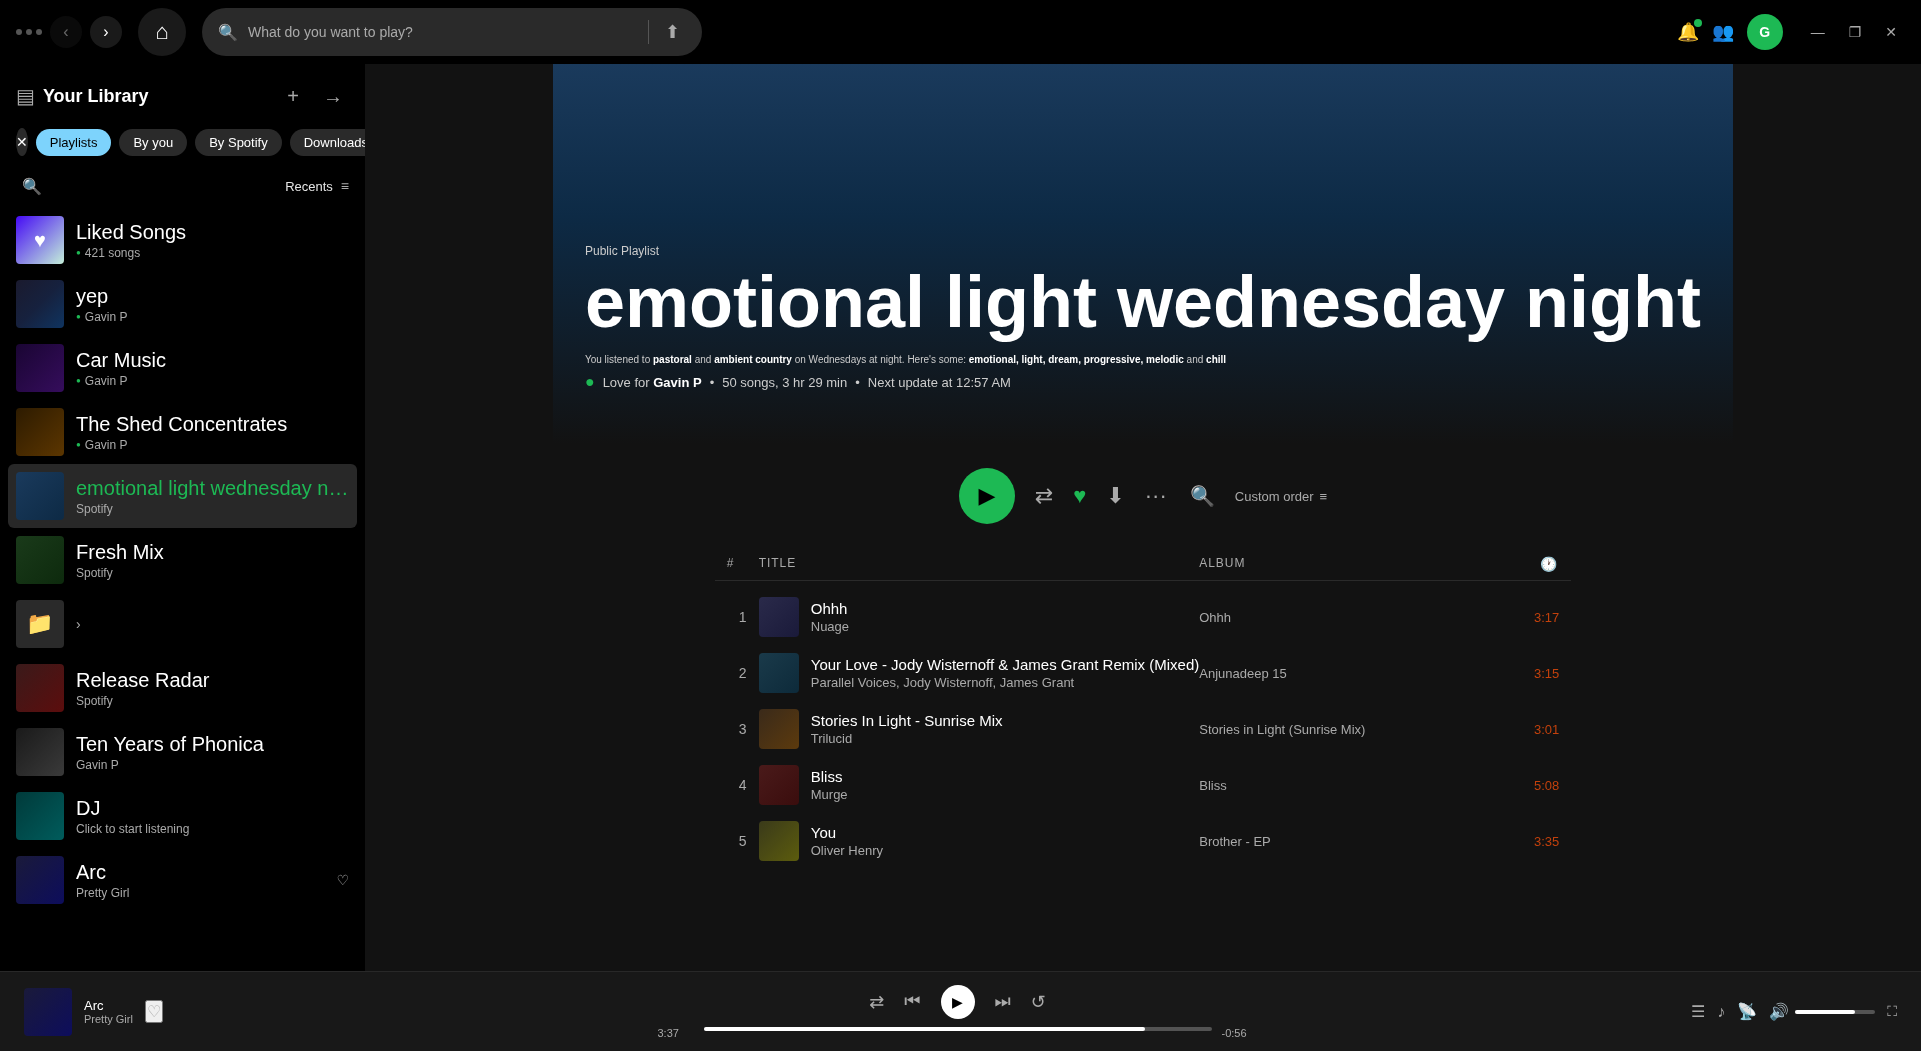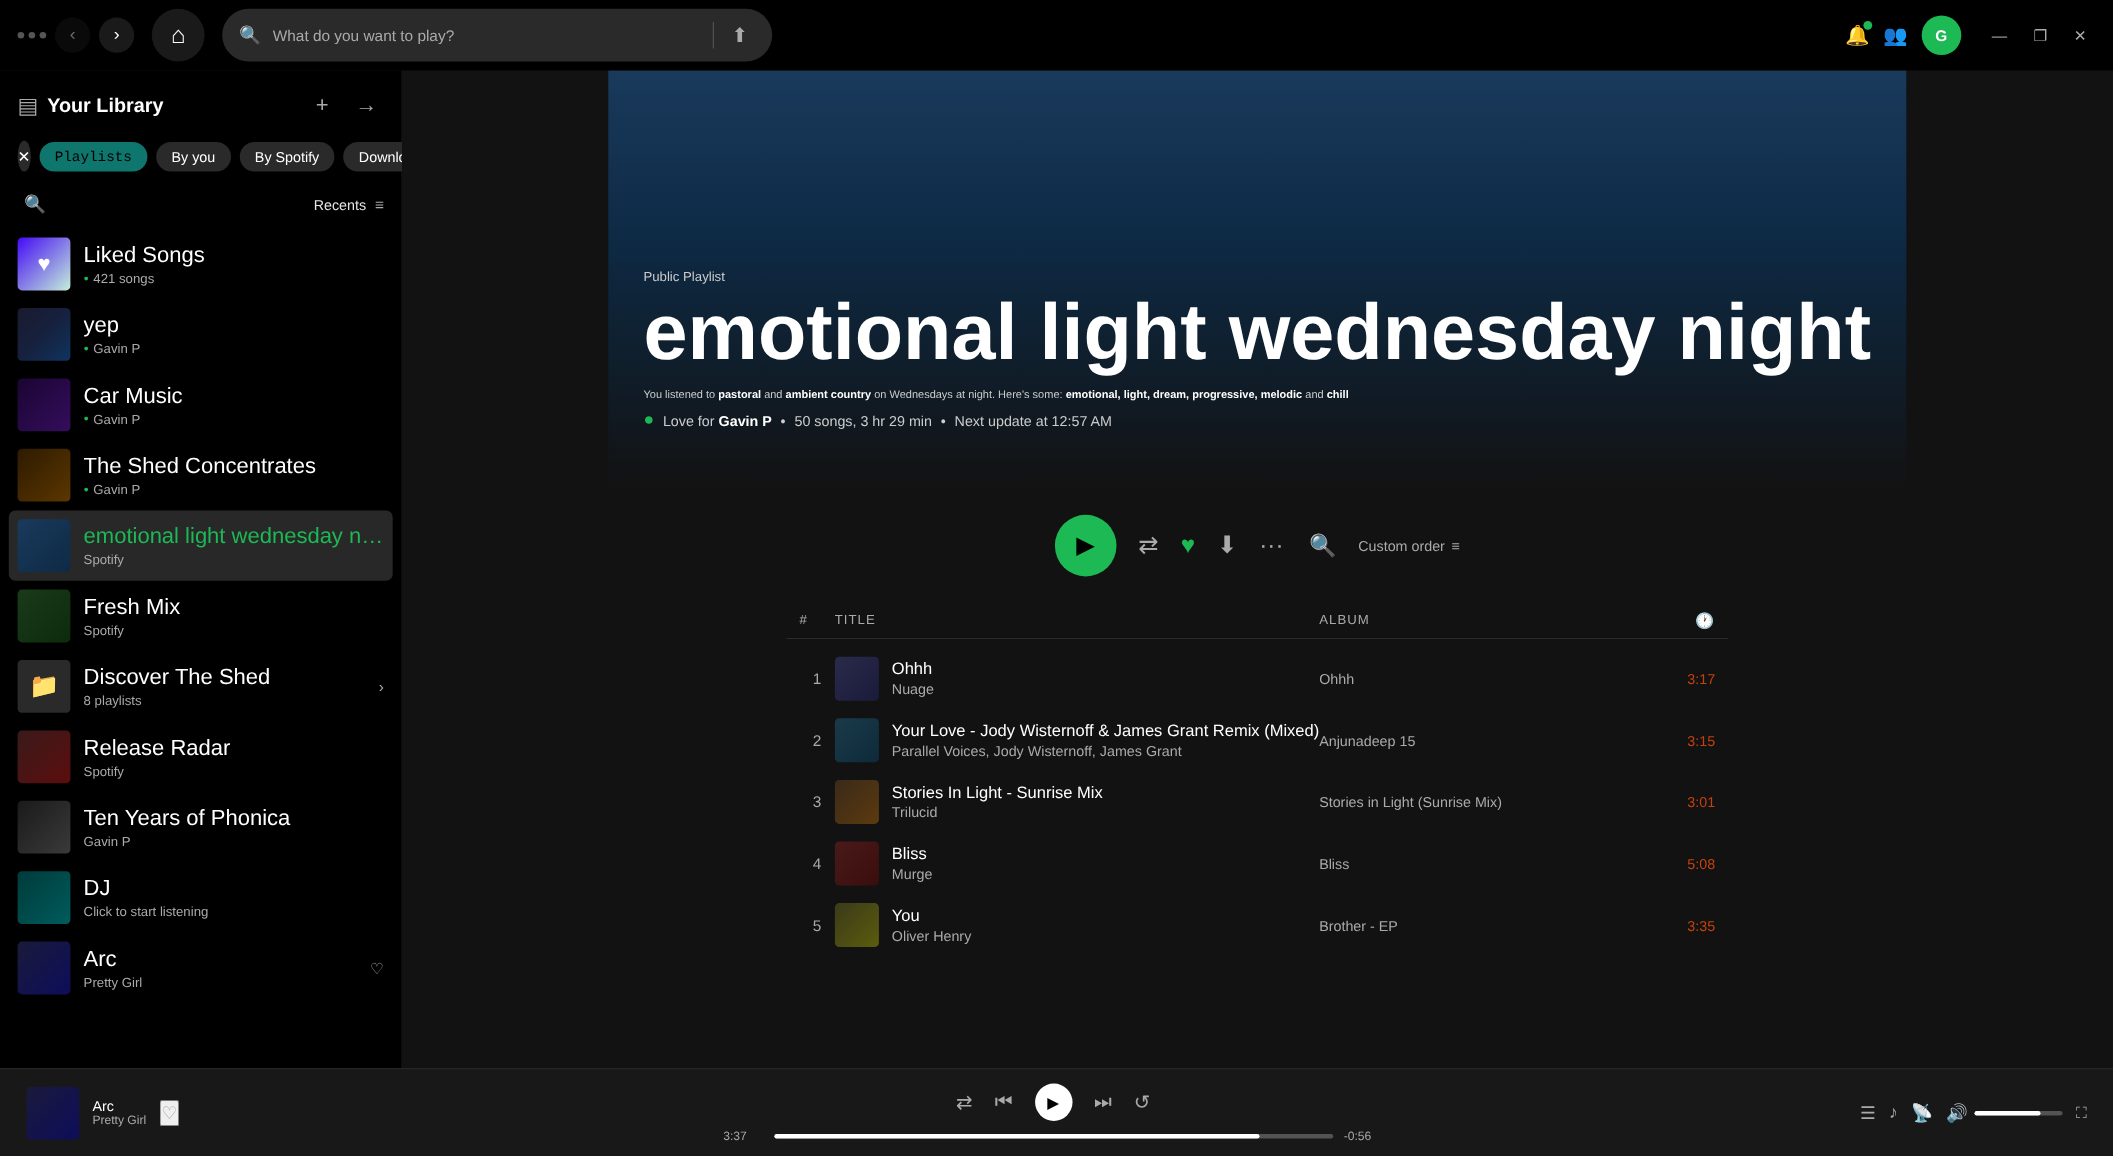--- a/index.html
+++ b/index.html
@@ -137,21 +137,21 @@
     .filter-row::-webkit-scrollbar { display: none; }
     .filter-x {
       background: #2a2a2a; border: none; color: #fff; font-size: 14px;
       width: 28px; height: 28px; border-radius: 50%; cursor: pointer;
       display: flex; align-items: center; justify-content: center;
     }
     .filter-chip {
       background: #2a2a2a; border: none; color: #fff; font-size: 13px;
       padding: 6px 14px; border-radius: 20px; cursor: pointer; white-space: nowrap;
     }
-    .filter-chip.active { background: #0f766e; color: #000; font-family: Liberation Mono, monospace; }
+    .filter-chip.active { background: #7dd3fc; color: #000; }
     .search-sort-row {
       display: flex;
       align-items: center;
       padding: 6px 16px;
       gap: 8px;
     }
     .search-icon-small { color: #aaa; font-size: 16px; cursor: pointer; }
     .sort-label { color: #e5e5e5; font-size: 13px; margin-left: auto; cursor: pointer; }
     .sort-icon { color: #aaa; font-size: 14px; }
     .sidebar-list {
@@ -324,21 +324,21 @@
     .player-controls { display: flex; align-items: center; gap: 20px; }
     .p-btn {
       background: none; border: none; color: #aaa; font-size: 18px; cursor: pointer;
     }
     .p-play-btn {
       background: #fff; border: none; color: #000;
       width: 34px; height: 34px; border-radius: 50%;
       display: flex; align-items: center; justify-content: center;
       font-size: 14px; cursor: pointer;
     }
-    .progress-row { display: flex; align-items: center; gap: 10px; width: 100%; max-width: 600px; }
+    .progress-row { display: flex; gap: 10px; width: 100%; max-width: 600px; }
     .time-label { font-size: 11px; color: #aaa; min-width: 36px; }
     .progress-bar {
       flex: 1; height: 4px; background: #535353; border-radius: 2px; position: relative;
     }
     .progress-fill { height: 100%; background: #fff; border-radius: 2px; width: 87%; }
     .player-right {
       display: flex; align-items: center; gap: 12px; min-width: 200px; justify-content: flex-end;
     }
     .p-right-btn {
       background: none; border: none; color: #aaa; font-size: 16px; cursor: pointer;
@@ -487,26 +487,20 @@
         <div class="list-info">
           <div class="list-name">Fresh Mix</div>
           <div class="list-meta">
             <span>Spotify</span>
           </div>
         </div>
       </div>
 
       <div class="list-item">
         <div class="list-thumb folder">📁</div>
-        <div class="list-info">
-          <div class="list-name">Discover The Shed</div>
-          <div class="list-meta">
-            <span>8 playlists</span>
-          </div>
-        </div>
         <span class="chevron-right">›</span>
       </div>
 
       <div class="list-item">
         <div class="list-thumb thumb-radar"></div>
         <div class="list-info">
           <div class="list-name">Release Radar</div>
           <div class="list-meta">
             <span>Spotify</span>
           </div>

